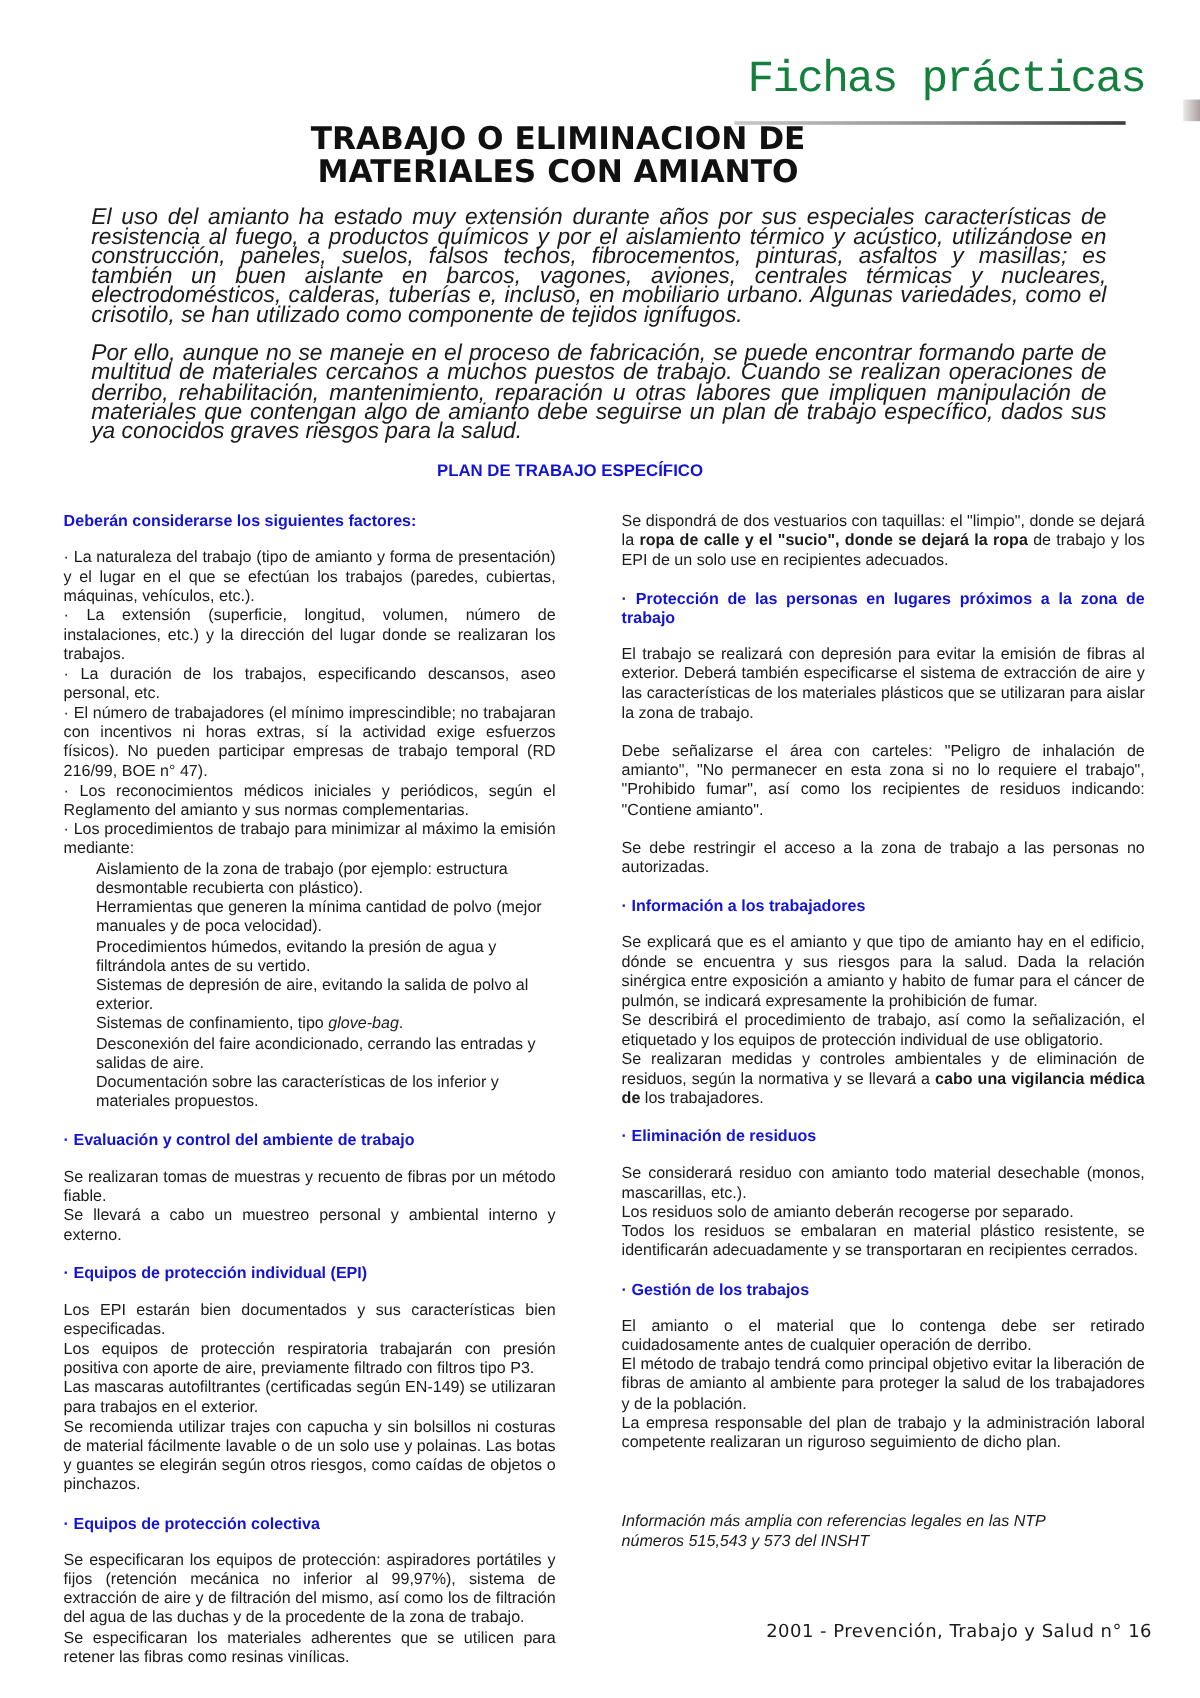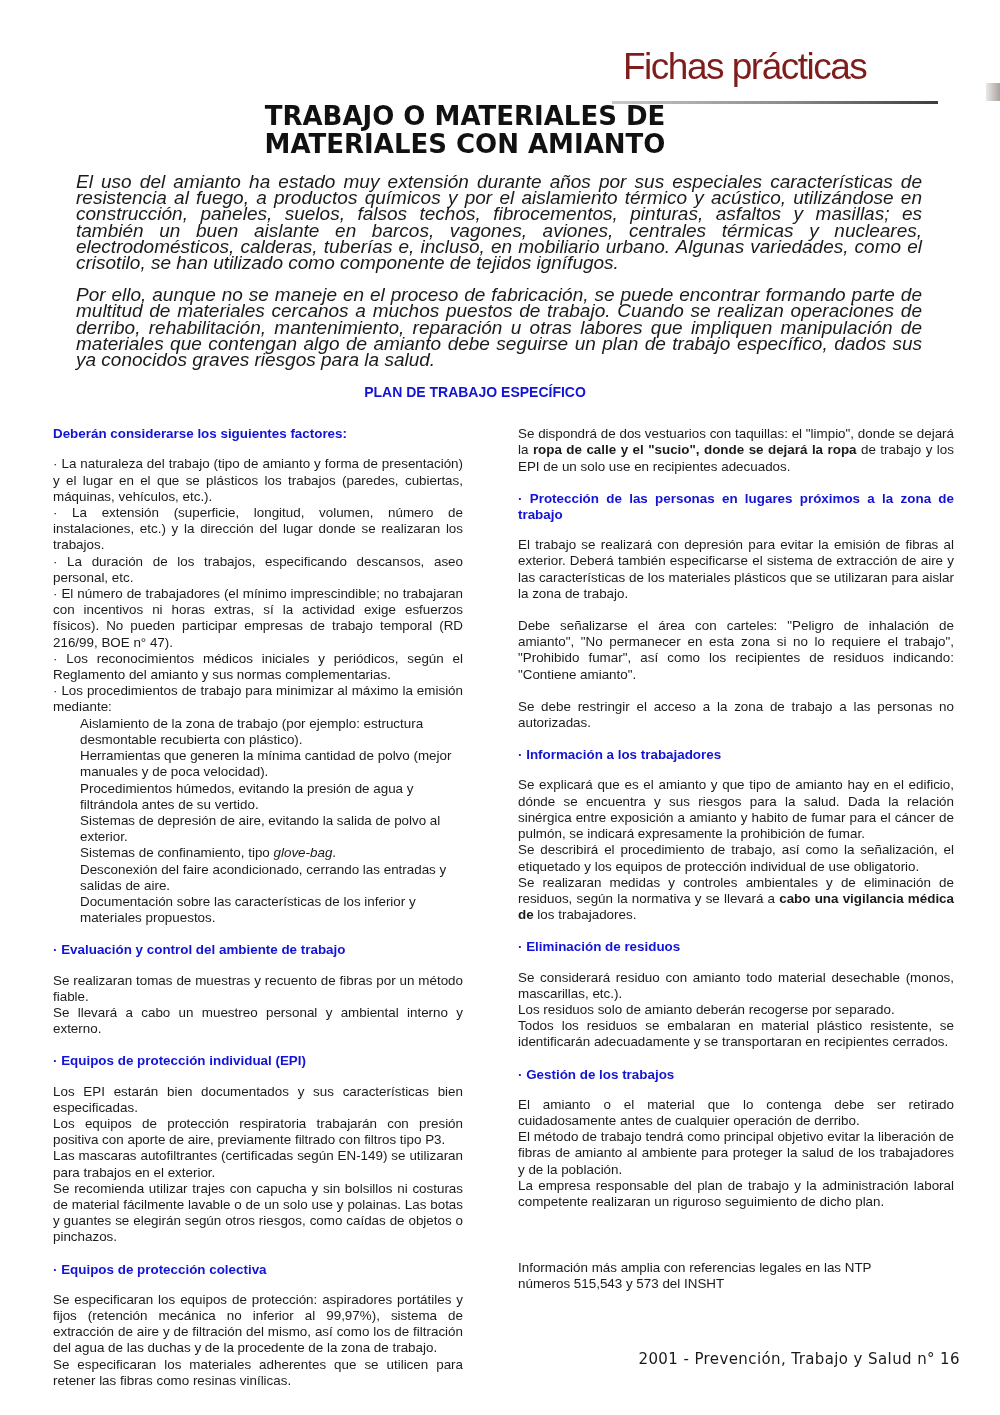--- a/index.html
+++ b/index.html
@@ -7,23 +7,23 @@
     position:relative;
     width:1000px;height:1415px;
     background:#ffffff;
     font-family:"Liberation Sans",sans-serif;
     color:#1b1b1b;
     overflow:hidden;
   }
   
   .brand{
     position:absolute;left:623px;top:46px;
-    font-family:Liberation Sans, sans-serif;
+    font-family:Liberation Mono, monospace;
     font-size:37px;letter-spacing:-1.5px;
-    color:#7f1d1d;white-space:nowrap;
+    color:#15803d;white-space:nowrap;
   }
   .brand-rule{
     position:absolute;left:612px;top:101px;width:326px;height:3px;
     background:linear-gradient(to right,#c9c9c9,#8a8a8a 55%,#3c3c3c);
   }
   .artifact{
     position:absolute;left:986px;top:83px;width:14px;height:18px;
     background:linear-gradient(to right,#e7e5e3,#9a918c);
     opacity:.85;
   }
@@ -60,21 +60,21 @@
   .col p{margin:0;}
   .col .para{text-align:justify;}
   .col .heading{
     color:#1313d6;font-weight:bold;text-align:justify;
     margin:16px 0 14px 0;
   }
   .col > :first-child{margin-top:0 !important;}
   .col .sub{padding-left:27px;text-align:left;}
   .col .gap{margin-top:16px;}
   .col .note{
-    text-align:left;
+    font-style:italic;text-align:left;
     margin-top:50px;max-width:390px;
   }
   .b{font-weight:bold;}
   .i{font-style:italic;}
   
   .footer{
     position:absolute;left:0;top:1350px;width:960px;
     text-align:right;
     font-family:"DejaVu Sans",sans-serif;
     font-size:15px;letter-spacing:.4px;color:#1a1a1a;
@@ -83,35 +83,35 @@
 </head>
 <body>
 
 <div class="page">
 
   <div class="brand">Fichas prácticas</div>
   <div class="brand-rule"></div>
   <div class="artifact"></div>
 
   <div class="doc-title">
-    <div>TRABAJO O MATERIALES DE</div>
+    <div>TRABAJO O ELIMINACION DE</div>
     <div>MATERIALES CON AMIANTO</div>
   </div>
 
   <div class="intro">
     <p>El uso del amianto ha estado muy extensión durante años por sus especiales características de resistencia al fuego, a productos químicos y por el aislamiento térmico y acústico, utilizándose en construcción, paneles, suelos, falsos techos, fibrocementos, pinturas, asfaltos y masillas; es también un buen aislante en barcos, vagones, aviones, centrales térmicas y nucleares, electrodomésticos, calderas, tuberías e, incluso, en mobiliario urbano. Algunas variedades, como el crisotilo, se han utilizado como componente de tejidos ignífugos.</p>
     <p>Por ello, aunque no se maneje en el proceso de fabricación, se puede encontrar formando parte de multitud de materiales cercanos a muchos puestos de trabajo. Cuando se realizan operaciones de derribo, rehabilitación, mantenimiento, reparación u otras labores que impliquen manipulación de materiales que contengan algo de amianto debe seguirse un plan de trabajo específico, dados sus ya conocidos graves riesgos para la salud.</p>
   </div>
 
   <div class="section-title">PLAN DE TRABAJO ESPECÍFICO</div>
 
   <div class="cols">
     <div class="col left">
         <p class="heading"><span>Deberán considerarse los siguientes factores:</span></p>
-        <p class="para"><span>· La naturaleza del trabajo (tipo de amianto y forma de presentación) y el lugar en el que se plásticos los trabajos (paredes, cubiertas, máquinas, vehículos, etc.).</span></p>
+        <p class="para"><span>· La naturaleza del trabajo (tipo de amianto y forma de presentación) y el lugar en el que se efectúan los trabajos (paredes, cubiertas, máquinas, vehículos, etc.).</span></p>
         <p class="para"><span>· La extensión (superficie, longitud, volumen, número de instalaciones, etc.) y la dirección del lugar donde se realizaran los trabajos.</span></p>
         <p class="para"><span>· La duración de los trabajos, especificando descansos, aseo personal, etc.</span></p>
         <p class="para"><span>· El número de trabajadores (el mínimo imprescindible; no trabajaran con incentivos ni horas extras, sí la actividad exige esfuerzos físicos). No pueden participar empresas de trabajo temporal (RD 216/99, BOE n° 47).</span></p>
         <p class="para"><span>· Los reconocimientos médicos iniciales y periódicos, según el Reglamento del amianto y sus normas complementarias.</span></p>
         <p class="para"><span>· Los procedimientos de trabajo para minimizar al máximo la emisión mediante:</span></p>
         <p class="sub"><span>Aislamiento de la zona de trabajo (por ejemplo: estructura desmontable recubierta con plástico).</span></p>
         <p class="sub"><span>Herramientas que generen la mínima cantidad de polvo (mejor manuales y de poca velocidad).</span></p>
         <p class="sub"><span>Procedimientos húmedos, evitando la presión de agua y filtrándola antes de su vertido.</span></p>
         <p class="sub"><span>Sistemas de depresión de aire, evitando la salida de polvo al exterior.</span></p>
         <p class="sub"><span>Sistemas de confinamiento, tipo </span><span class="i">glove-bag</span><span>.</span></p>

